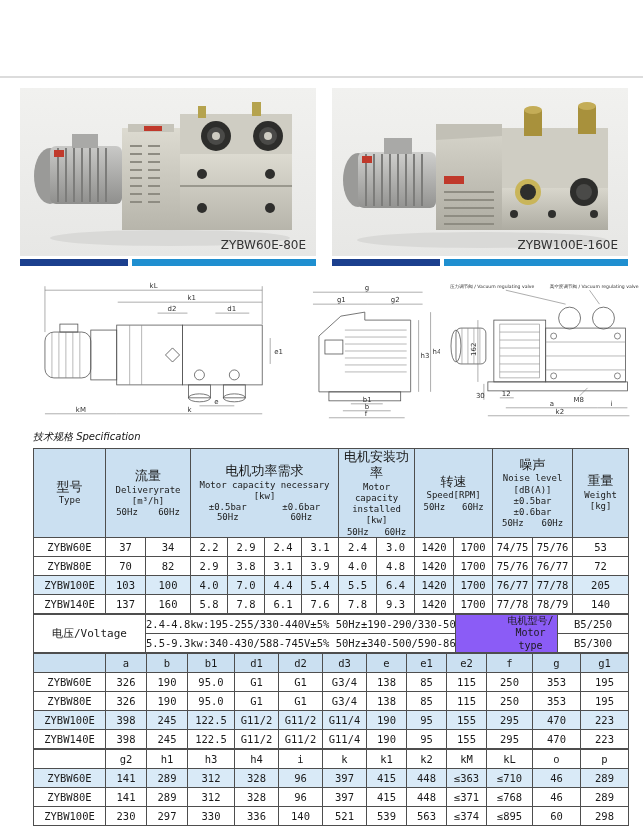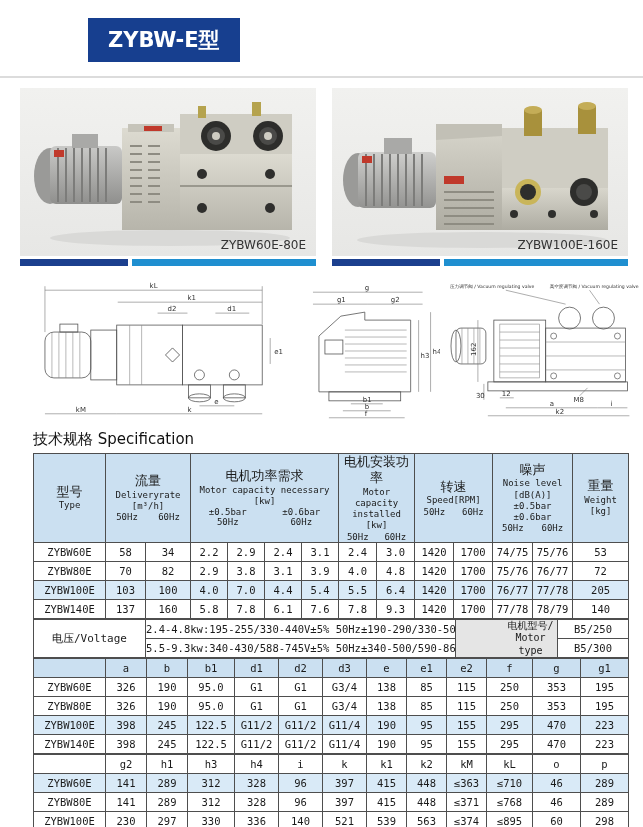--- a/index.html
+++ b/index.html
@@ -16,39 +16,38 @@
   .ubar{display:flex;margin-top:3px;}
   .ubar .nseg{width:108px;height:7px;background:#1b3f8e;}
   .ubar .bseg{flex:1;height:7px;background:#1f8fd0;margin-left:4px;}
   
   .draws{display:flex;align-items:flex-start;margin:14px 0 0 30px;gap:8px;}
   .dim{font-size:7px;fill:#333;font-family:"DejaVu Sans",sans-serif;}
   .note{font-size:4.6px;fill:#333;}
   .ln{stroke:#555;stroke-width:0.8;fill:none;}
   .lt{stroke:#888;stroke-width:0.6;fill:none;}
   .dl{stroke:#777;stroke-width:0.6;}
-  .sec-title{margin:10px 8px 4px 33px;font-size:15px;color:#111;}
+  .sec-title{margin:10px 8px 4px 33px;font-size:10px;color:#111;font-style:italic;}
   
   .t{border-collapse:collapse;table-layout:fixed;width:595px;margin-left:33px;font-family:"DejaVu Sans Mono","DejaVu Sans",monospace;}
   .t td{border:1px solid #4e4e4e;text-align:center;padding:0;font-size:10.5px;color:#1a1a1a;height:18px;overflow:hidden;white-space:nowrap;}
   .hd td{background:#cbe0f1;}
   .hl td{background:#d9eaf7;}
   .wh td{background:#ffffff;}
-  td.shade{background:#e5e5e5;padding-left:48px;}
+  td.shade{background:#8b5cf6;padding-left:48px;}
   .zh{font-size:13px;font-family:"DejaVu Sans",sans-serif;white-space:normal;line-height:1.25;}
   .en{font-size:9px;line-height:1.25;white-space:normal;}
   .pair{display:flex;justify-content:space-around;font-size:9px;}
   .mono10{font-size:10px;}
   .vtxt{font-size:9.5px;}
 </style>
 </head>
 <body>
 
 <div class="hdr">
-  <div class="badge">ZYBW-E型</div>
 </div>
 <div class="hrule"></div>
 
 <div class="photos">
   <div>
     <div class="photo">
       <svg width="296" height="168" viewBox="0 0 296 168">
         <defs>
           <linearGradient id="mg1" x1="0" y1="0" x2="0" y2="1">
               <stop offset="0" stop-color="#c9c9c7"></stop>
@@ -375,21 +374,21 @@
           </div>
         </td>
     <td>
           <div class="zh">重量</div>
           <div class="en">Weight</div>
           <div class="en">[kg]</div>
         </td>
   </tr>
   <tr class="wh">
         <td>ZYBW60E</td>
-        <td>58</td>
+        <td>37</td>
         <td>34</td>
         <td>2.2</td>
         <td>2.9</td>
         <td>2.4</td>
         <td>3.1</td>
         <td>2.4</td>
         <td>3.0</td>
         <td>1420</td>
         <td>1700</td>
         <td>74/75</td>

